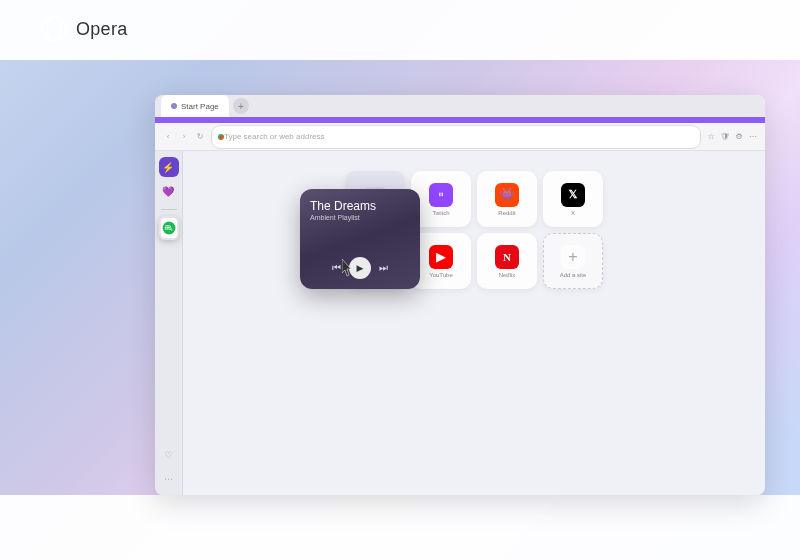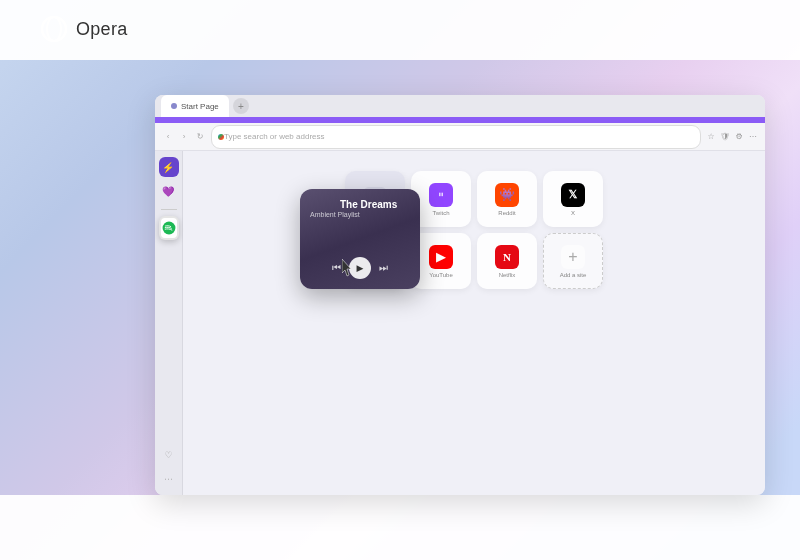--- a/index.html
+++ b/index.html
@@ -325,25 +325,24 @@
       box-shadow: 0 8px 24px rgba(0,0,0,0.3);
       display: flex;
       flex-direction: column;
       padding: 10px;
       color: #fff;
       overflow: hidden;
       z-index: 10;
     }
 
     .player-song {
-      font-size: 10px;
-      font-weight: 700;
+      font-size: 12px;
+      font-weight: 400;
       color: #fff;
       margin-bottom: 1px;
-      margin-left: 30px;
     }
 
     .player-subtitle {
       font-size: 7px;
       color: rgba(255,255,255,0.7);
       margin-bottom: auto;
     }
 
     .player-controls {
       display: flex;

